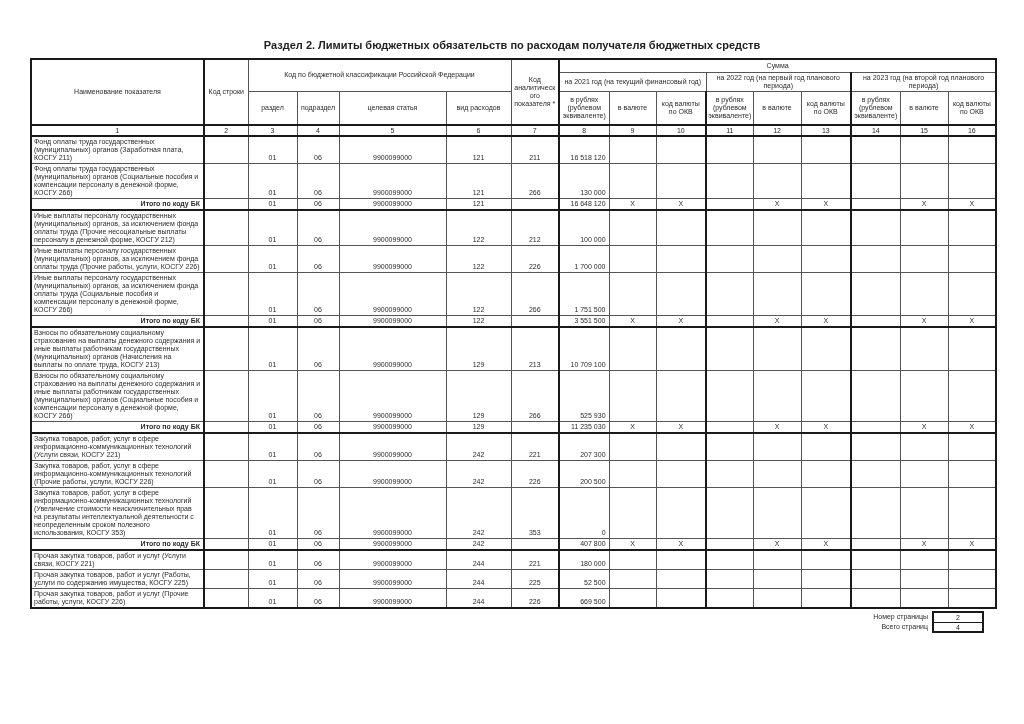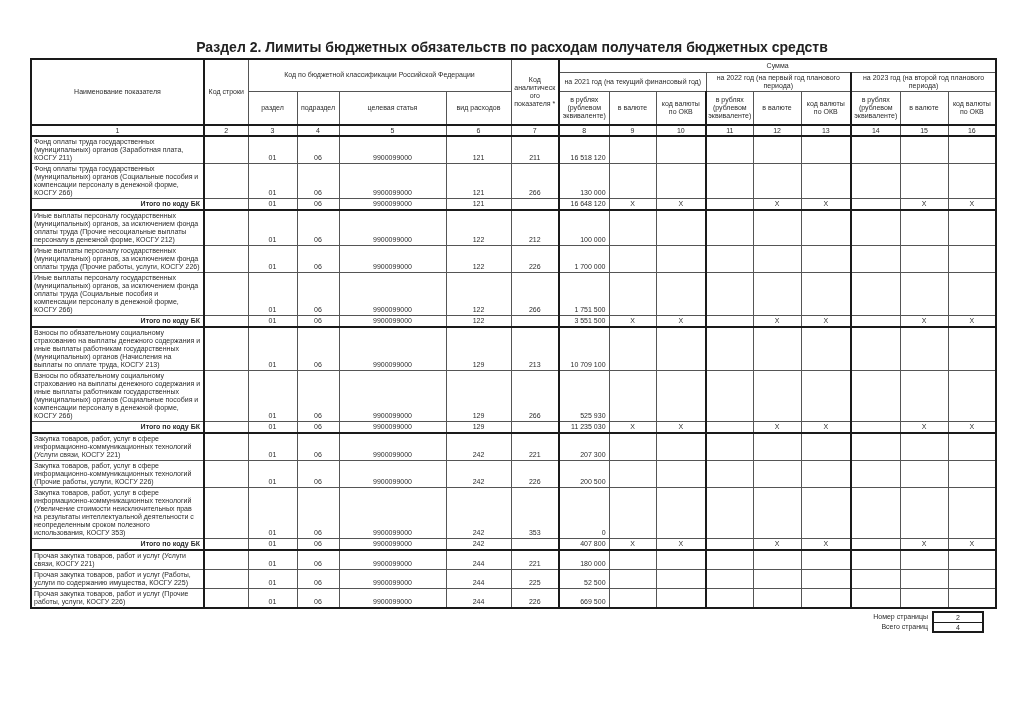--- a/index.html
+++ b/index.html
@@ -7,21 +7,21 @@
   body {
     width:1024px; height:724px;
     font-family:"Liberation Sans", sans-serif;
     color:#2b2b2b;
     position:relative;
   }
   .page { position:relative; width:1024px; height:724px; overflow:hidden; }
 
   .doc-title {
     position:absolute; top:39px; left:0; width:1024px;
-    text-align:center; font-size:14px; font-weight:bold; color:#222;
+    text-align:center; font-size:11px; font-weight:bold; color:#222;
   }
 
   table.budget {
     position:absolute; left:30px; top:58px;
     width:965px; border-collapse:collapse; table-layout:fixed;
     border:2px solid #1a1a1a;
   }
   .budget th, .budget td {
     border:1px solid #555;
     font-size:7px; line-height:8px;

